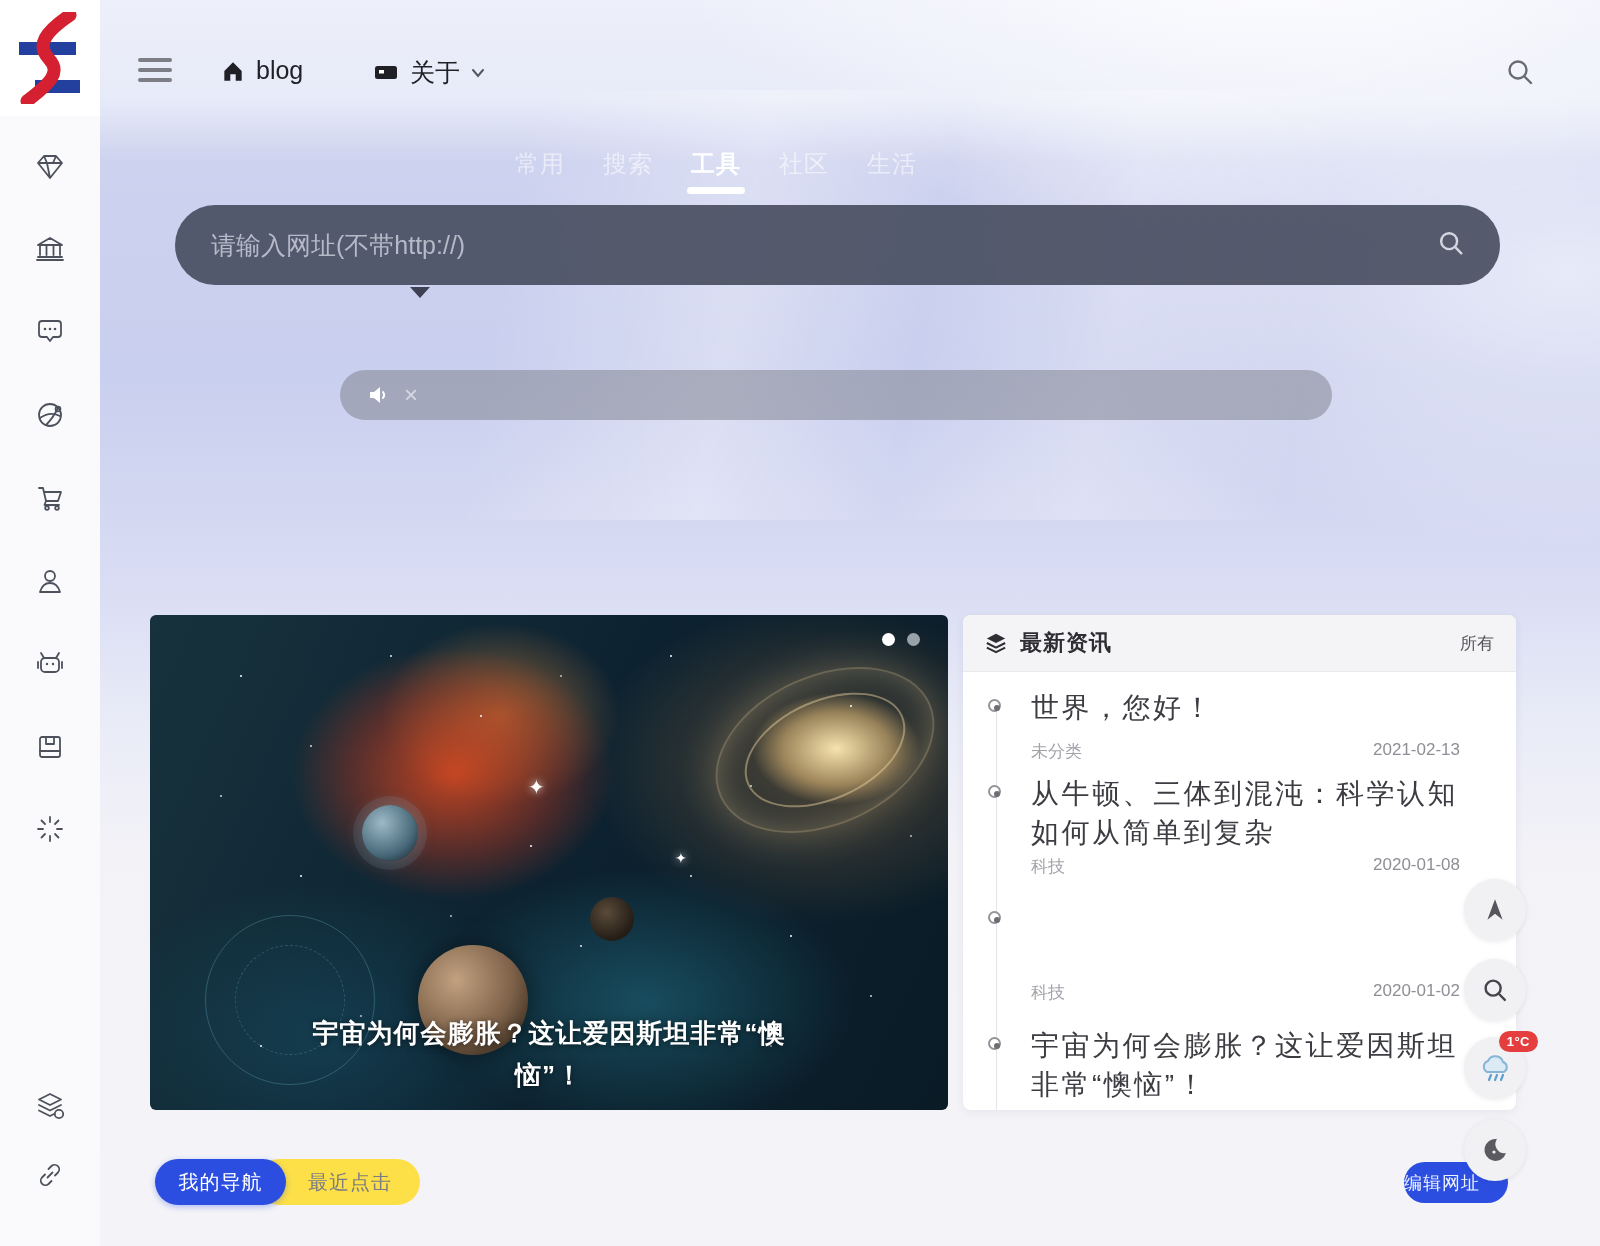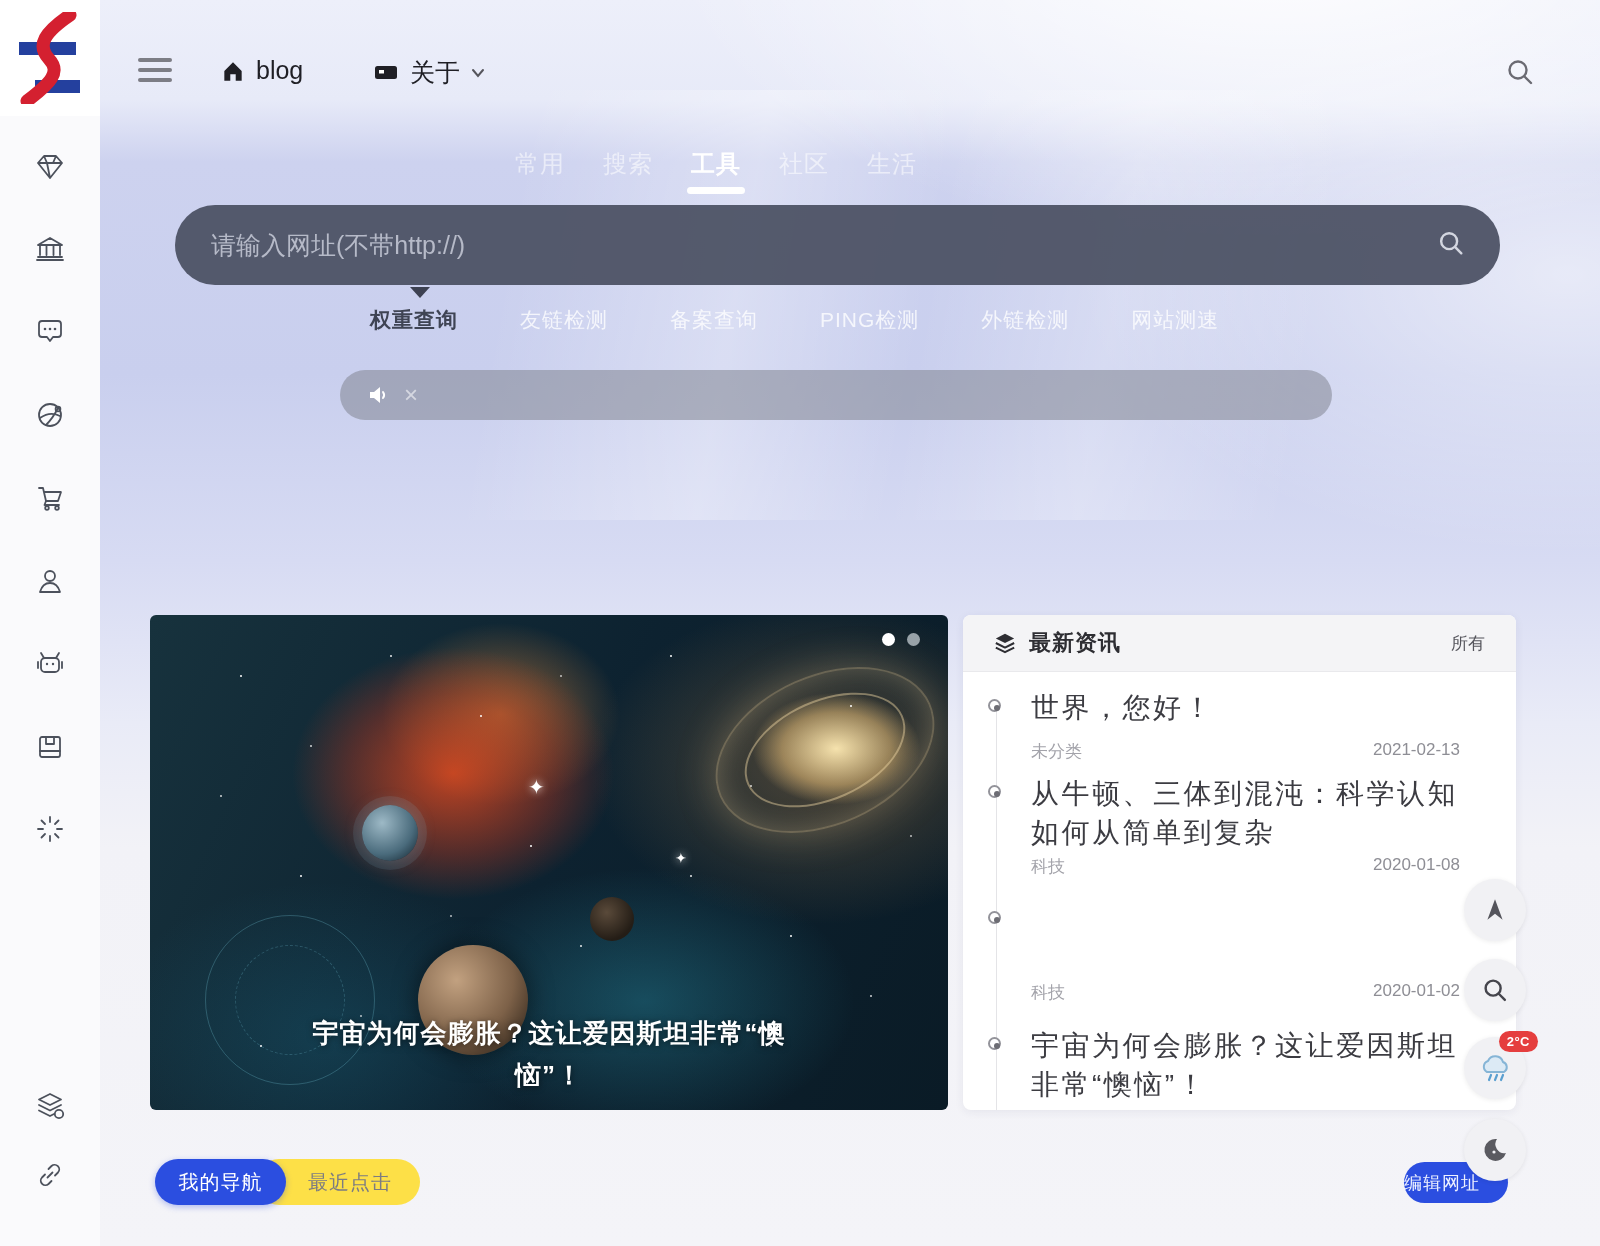--- a/index.html
+++ b/index.html
@@ -99,21 +99,21 @@
     text-shadow:0 1px 6px rgba(0,0,0,0.6); }
   .dots { position:absolute; right:28px; top:18px; display:flex; gap:12px; }
   .dot { width:13px; height:13px; border-radius:50%; cursor:pointer; }
   .dot.active { background:#ffffff; }
   .dot.inactive { background:#98a2a8; }
 
   
   .news { position:absolute; left:963px; top:615px; width:553px; height:495px; background:#ffffff; border-radius:8px;
     z-index:3; box-shadow:0 2px 10px rgba(40,40,80,0.07); overflow:hidden; }
   .news-header { position:absolute; left:0; top:0; right:0; height:57px; background:#f4f4f6; border-bottom:1px solid #e9e9ec;
-    display:flex; align-items:center; padding:0 31px; }
+    display:flex; align-items:center; padding:0 22px; }
   .news-title { font-size:22px; font-weight:bold; color:#2e2e33; margin-left:13px; letter-spacing:1px; }
   .news-all { margin-left:auto; font-size:17px; color:#55555c; cursor:pointer; }
   .news-body { position:absolute; left:0; top:57px; right:0; bottom:0; overflow:hidden; }
   .timeline { position:absolute; left:33px; top:30px; width:1px; height:415px; background:#e4e4e7; }
   .n-bullet { position:absolute; left:25px; width:13px; height:13px; border:2px solid #93939a; border-radius:50%; background:#fff; }
   .n-bullet::after { content:""; position:absolute; left:3.5px; top:3.5px; width:6px; height:6px; border-radius:50%; background:#6d6d74; }
   .n-title { position:absolute; left:68px; width:432px; font-size:28px; color:#3c3c42; line-height:39px; letter-spacing:2.5px; cursor:pointer; }
   .n-meta { position:absolute; left:68px; right:56px; display:flex; justify-content:space-between; font-size:17px; }
   .n-cat { color:#a3a3aa; }
   .n-date { color:#8e8e95; }
@@ -264,28 +264,20 @@
     <input type="text" placeholder="请输入网址(不带http://)" style="">
     <div class="mag">
       <svg width="30" height="30" viewBox="0 0 32 32">
           <circle cx="14" cy="14" r="8.5" stroke="#d3d6e0" stroke-width="2.6" fill="none"></circle>
           <path d="M20.5 20.5 L27 27" stroke="#d3d6e0" stroke-width="2.6" stroke-linecap="round"></path>
         </svg>
     </div>
   </div>
   <div class="search-caret"></div>
 
-  <div class="tool-tabs">
-    <div class="tool-tab active">权重查询</div>
-    <div class="tool-tab">友链检测</div>
-    <div class="tool-tab">备案查询</div>
-    <div class="tool-tab">PING检测</div>
-    <div class="tool-tab">外链检测</div>
-    <div class="tool-tab">网站测速</div>
-  </div>
 
   <div class="notice">
     <svg class="spk" width="24" height="24" viewBox="0 0 24 24">
       <path d="M4 9 V15 H8 L14 20 V4 L8 9 Z" fill="#ffffff"></path>
         <path d="M17 9 A5 5 0 0 1 17 15" stroke="#ffffff" stroke-width="2" fill="none" stroke-linecap="round"></path>
     </svg>
     <span class="close">×</span>
   </div>
 
   <div class="carousel">
@@ -363,21 +355,21 @@
     <svg width="30" height="30" viewBox="0 0 32 32">
         <circle cx="14" cy="14" r="8" stroke="#45454c" stroke-width="2.6" fill="none"></circle>
         <path d="M20 20 L26.5 26.5" stroke="#45454c" stroke-width="2.6" stroke-linecap="round"></path>
       </svg>
   </div>
   <div class="float-btn" style="top:1037px">
     <svg width="36" height="32" viewBox="0 0 36 32">
       <path d="M10 20 A6 6 0 0 1 11 9 A8 8 0 0 1 26 10 A5.5 5.5 0 0 1 27 20 Z" fill="#dceaf5" stroke="#86b5d6" stroke-width="2"></path>
       <path d="M14 23 L12 28 M20 23 L18 28 M26 23 L24 28" stroke="#5a9fd0" stroke-width="2.2" stroke-linecap="round"></path>
     </svg>
-    <span class="weather-badge">2°C</span>
+    <span class="weather-badge">1°C</span>
   </div>
   <div class="float-btn" style="top:1119px">
     <svg width="28" height="28" viewBox="0 0 28 28">
       <path d="M16 3 A11 11 0 1 0 25 17 A9 9 0 0 1 16 3 Z" fill="#5a5a60"></path>
         <circle cx="13" cy="16" r="1.6" fill="#f1f1f4"></circle>
     </svg>
   </div>
 </div>
 
 </body></html>

